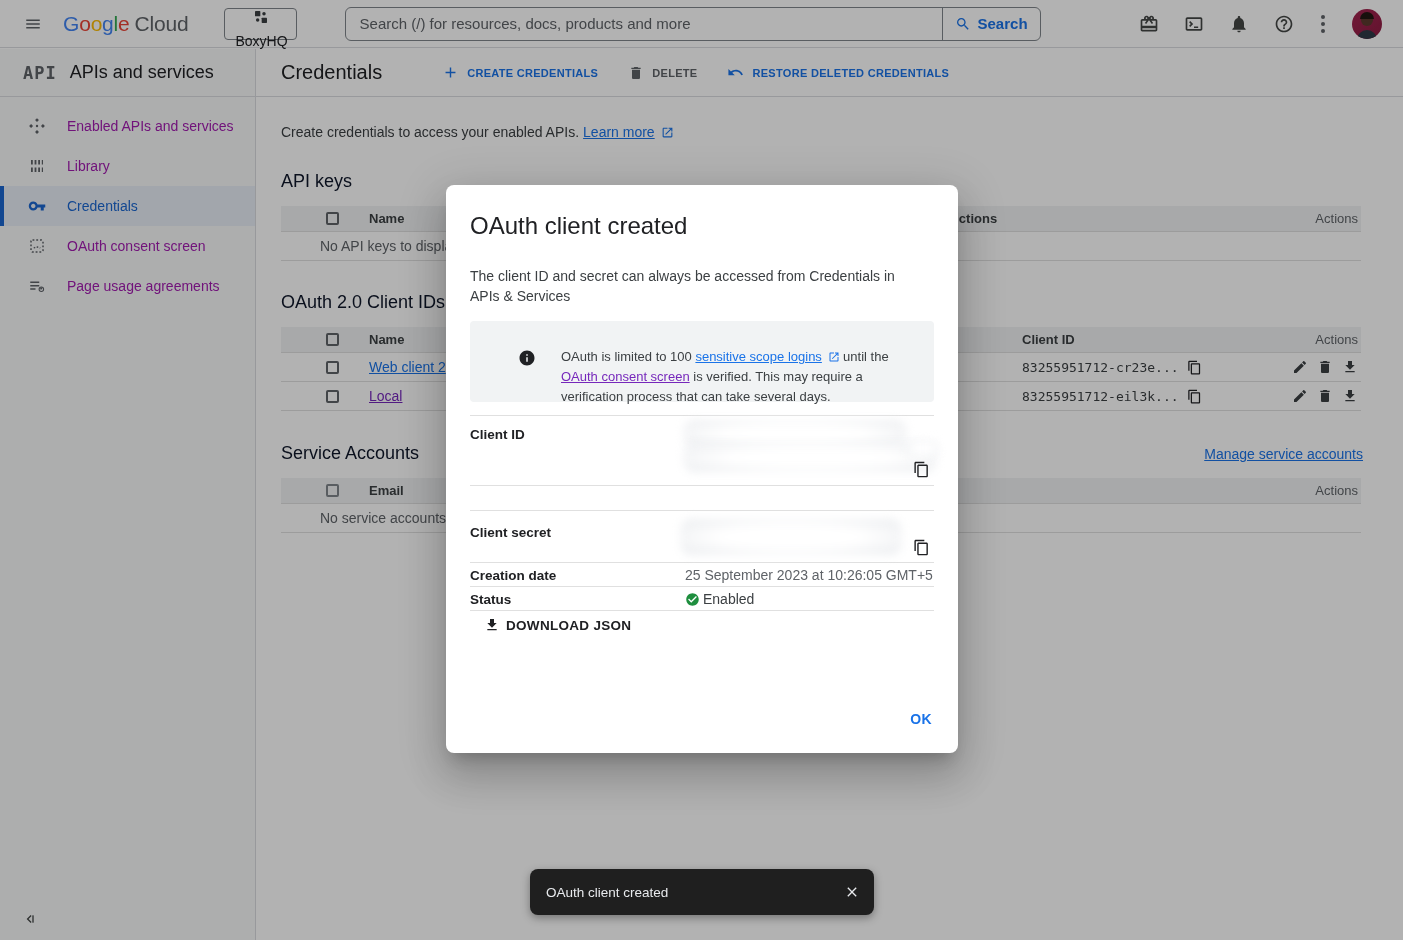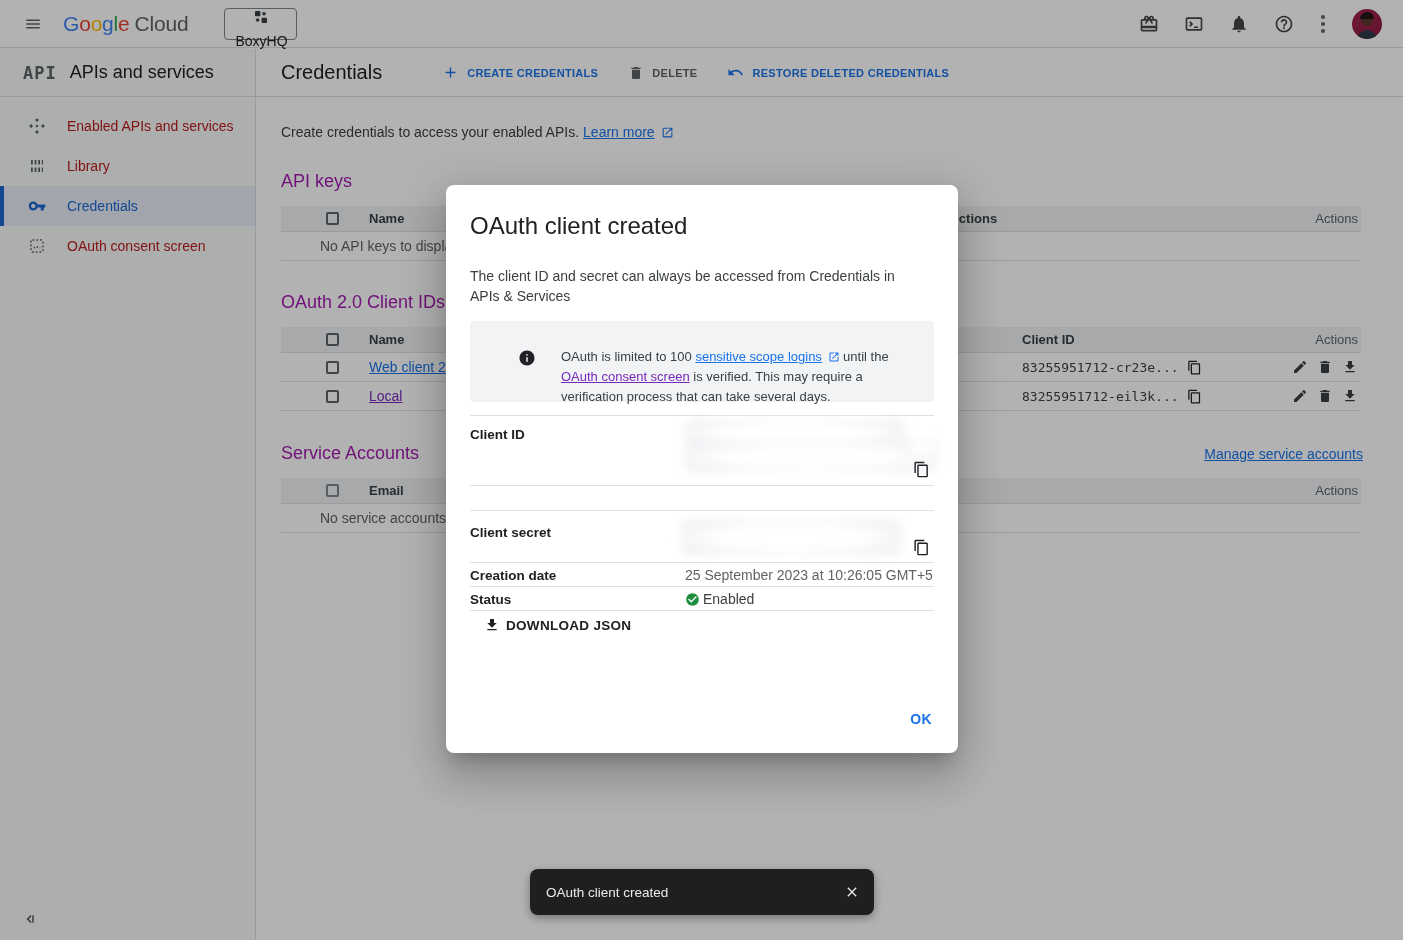--- a/index.html
+++ b/index.html
@@ -53,21 +53,21 @@
   .sidebar {
     position:absolute; top:49px; left:0; width:256px; bottom:0; background:#f8f9fa;
     border-right:1px solid #dadce0; z-index:1;
   }
   .sidebar-header { height:48px; display:flex; align-items:center; padding-left:23px; border-bottom:1px solid #dadce0; }
   .api-glyph { font-family:"DejaVu Sans Mono", monospace; font-weight:bold; font-size:17px; color:#5f6368; letter-spacing:1px; }
   .sidebar-title { margin-left:13px; font-size:18px; color:#202124; }
   .nav { margin-top:9px; }
   .nav-item {
     height:40px; display:flex; align-items:center; padding-left:24px; cursor:pointer;
-    color:#b91c1c; font-size:14px; border-left:4px solid transparent;
+    color:#a21caf; font-size:14px; border-left:4px solid transparent;
   }
   .nav-item .nicon { width:18px; color:#5f6368; display:flex; }
   .nav-item .nlabel { margin-left:21px; }
   .nav-item.selected { background:#e8eef7; border-left:4px solid #1a66d0; color:#1a66d0; }
   .nav-item.selected .nicon { color:#1a66d0; }
   .collapse-btn { position:absolute; left:22px; bottom:13px; background:none; border:none; color:#444746; cursor:pointer; }
 
   
   .content { position:absolute; left:256px; top:49px; right:0; bottom:0; background:#fff; z-index:1; }
   .content-header { height:48px; border-bottom:1px solid #dadce0; display:flex; align-items:center; }
@@ -77,21 +77,21 @@
     display:flex; align-items:center; gap:8px; background:none; border:none; cursor:pointer;
     font-family:"Liberation Sans", sans-serif; font-size:11px; font-weight:bold; letter-spacing:.3px;
   }
   .txt-btn.blue { color:#1a73e8; }
   .txt-btn.gray { color:#5f6368; }
   .content-body { padding:0 0 0 25px; }
   .intro { margin-top:27px; font-size:14px; color:#3c4043; display:flex; align-items:center; gap:4px; }
   .link { color:#1a73e8; text-decoration:underline; cursor:pointer; }
   .link.visited { color:#7627bb; }
   .ext-ic { color:#1a73e8; margin-left:2px; }
-  .section-h { margin-top:31px; font-size:18px; font-weight:400; color:#a21caf; }
+  .section-h { margin-top:31px; font-size:18px; font-weight:400; color:#0f172a; }
   .section-h-row { margin-top:32px; display:flex; align-items:center; justify-content:space-between; margin-right:40px; }
   .mono { font-family:"DejaVu Sans Mono", monospace; }
 
   .tbl { margin-top:14px; margin-right:42px; }
   .trow { display:flex; align-items:center; border-bottom:1px solid #e0e0e0; }
   .trow.head { background:#f1f3f4; height:26px; font-size:13px; font-weight:bold; color:#3c4043; }
   .trow.body { height:29px; font-size:14px; background:#fff; }
   .c-check { width:88px; display:flex; align-items:center; padding-left:45px; }
   .checkbox { width:13px; height:13px; border:2px solid #5f6368; border-radius:2px; background:transparent; cursor:pointer; }
   .c-name { width:553px; }
@@ -171,20 +171,31 @@
             <rect x="13" y="13" width="8" height="8" rx="1"></rect>
           </svg>
       </span>
       <span>BoxyHQ</span>
       <span class="caret">
         <svg width="18" height="18" viewBox="0 0 24 24" fill="currentColor">
             <path d="M7 10l5 5 5-5z"></path>
           </svg>
       </span>
     </div>
+    <div class="searchbar">
+      <input type="text" placeholder="Search (/) for resources, docs, products and more" style="">
+      <button class="search-btn">
+        <span>
+          <svg width="16" height="16" viewBox="0 0 24 24" fill="#1a73e8">
+              <path d="M15.5 14h-.79l-.28-.27C15.41 12.59 16 11.11 16 9.5 16 5.91 13.09 3 9.5 3S3 5.91 3 9.5 5.91 16 9.5 16c1.61 0 3.09-.59 4.23-1.57l.27.28v.79l5 5L20.49 19l-5-5zm-6 0C7.01 14 5 11.99 5 9.5S7.01 5 9.5 5 14 7.01 14 9.5 11.99 14 9.5 14z"></path>
+            </svg>
+        </span>
+        <span>Search</span>
+      </button>
+    </div>
     <div class="topbar-right">
       <button class="tb-icon">
         <svg width="20" height="20" viewBox="0 0 24 24" fill="currentColor">
             <path d="M20 6h-2.18c.11-.31.18-.65.18-1 0-1.66-1.34-3-3-3-1.05 0-1.96.54-2.5 1.35l-.5.67-.5-.68C10.96 2.54 10.05 2 9 2 7.34 2 6 3.34 6 5c0 .35.07.69.18 1H4c-1.11 0-1.99.89-1.99 2L2 19c0 1.11.89 2 2 2h16c1.11 0 2-.89 2-2V8c0-1.11-.89-2-2-2zm-5-2c.55 0 1 .45 1 1s-.45 1-1 1-1-.45-1-1 .45-1 1-1zM9 4c.55 0 1 .45 1 1s-.45 1-1 1-1-.45-1-1 .45-1 1-1zm11 15H4v-2h16v2zm0-5H4V8h5.08L7 10.83 8.62 12 11 8.76l1-1.36 1 1.36L15.38 12 17 10.83 14.92 8H20v6z"></path>
           </svg>
       </button>
       <button class="tb-icon">
         <svg width="20" height="20" viewBox="0 0 24 24" fill="currentColor">
             <path d="M20 4H4c-1.1 0-2 .9-2 2v12c0 1.1.9 2 2 2h16c1.1 0 2-.9 2-2V6c0-1.1-.9-2-2-2zm0 14H4V6h16v12zM7.5 8.5l3.5 3.5-3.5 3.5-1.4-1.4 2.1-2.1-2.1-2.1 1.4-1.4zM12 15h5v1.8h-5V15z"></path>
           </svg>
@@ -244,20 +255,30 @@
         <span class="nlabel">Credentials</span>
       </div>
       <div class="nav-item">
         <span class="nicon">
           <svg width="18" height="18" viewBox="0 0 24 24" fill="none" stroke="currentColor" stroke-width="2" stroke-dasharray="2.5 2.5">
               <rect x="4" y="4" width="16" height="16" rx="2"></rect>
               <path d="M8 15c1-2 7-2 8 0" stroke-dasharray="2 2"></path>
             </svg>
         </span>
         <span class="nlabel">OAuth consent screen</span>
+      </div>
+      <div class="nav-item">
+        <span class="nicon">
+          <svg width="18" height="18" viewBox="0 0 24 24" fill="currentColor">
+              <path d="M3 6h12v2H3zM3 10.5h12v2H3zM3 15h7v2H3z"></path>
+              <path d="M17.8 13.2l.4 1.2 1.3.2-.9 1 .2 1.3-1.2-.6-1.2.6.2-1.3-.9-1 1.3-.2z"></path>
+              <circle cx="17.8" cy="16.2" r="3" fill="none" stroke="currentColor" stroke-width="1.4"></circle>
+            </svg>
+        </span>
+        <span class="nlabel">Page usage agreements</span>
       </div>
     </nav>
     <button class="collapse-btn">
       <svg width="16" height="16" viewBox="0 0 24 24" fill="currentColor">
           <path d="M14.4 7.4L12.98 6l-6 6 6 6 1.42-1.4L9.83 12z"></path>
           <rect x="15.5" y="6.5" width="2" height="11"></rect>
         </svg>
     </button>
   </aside>
 

